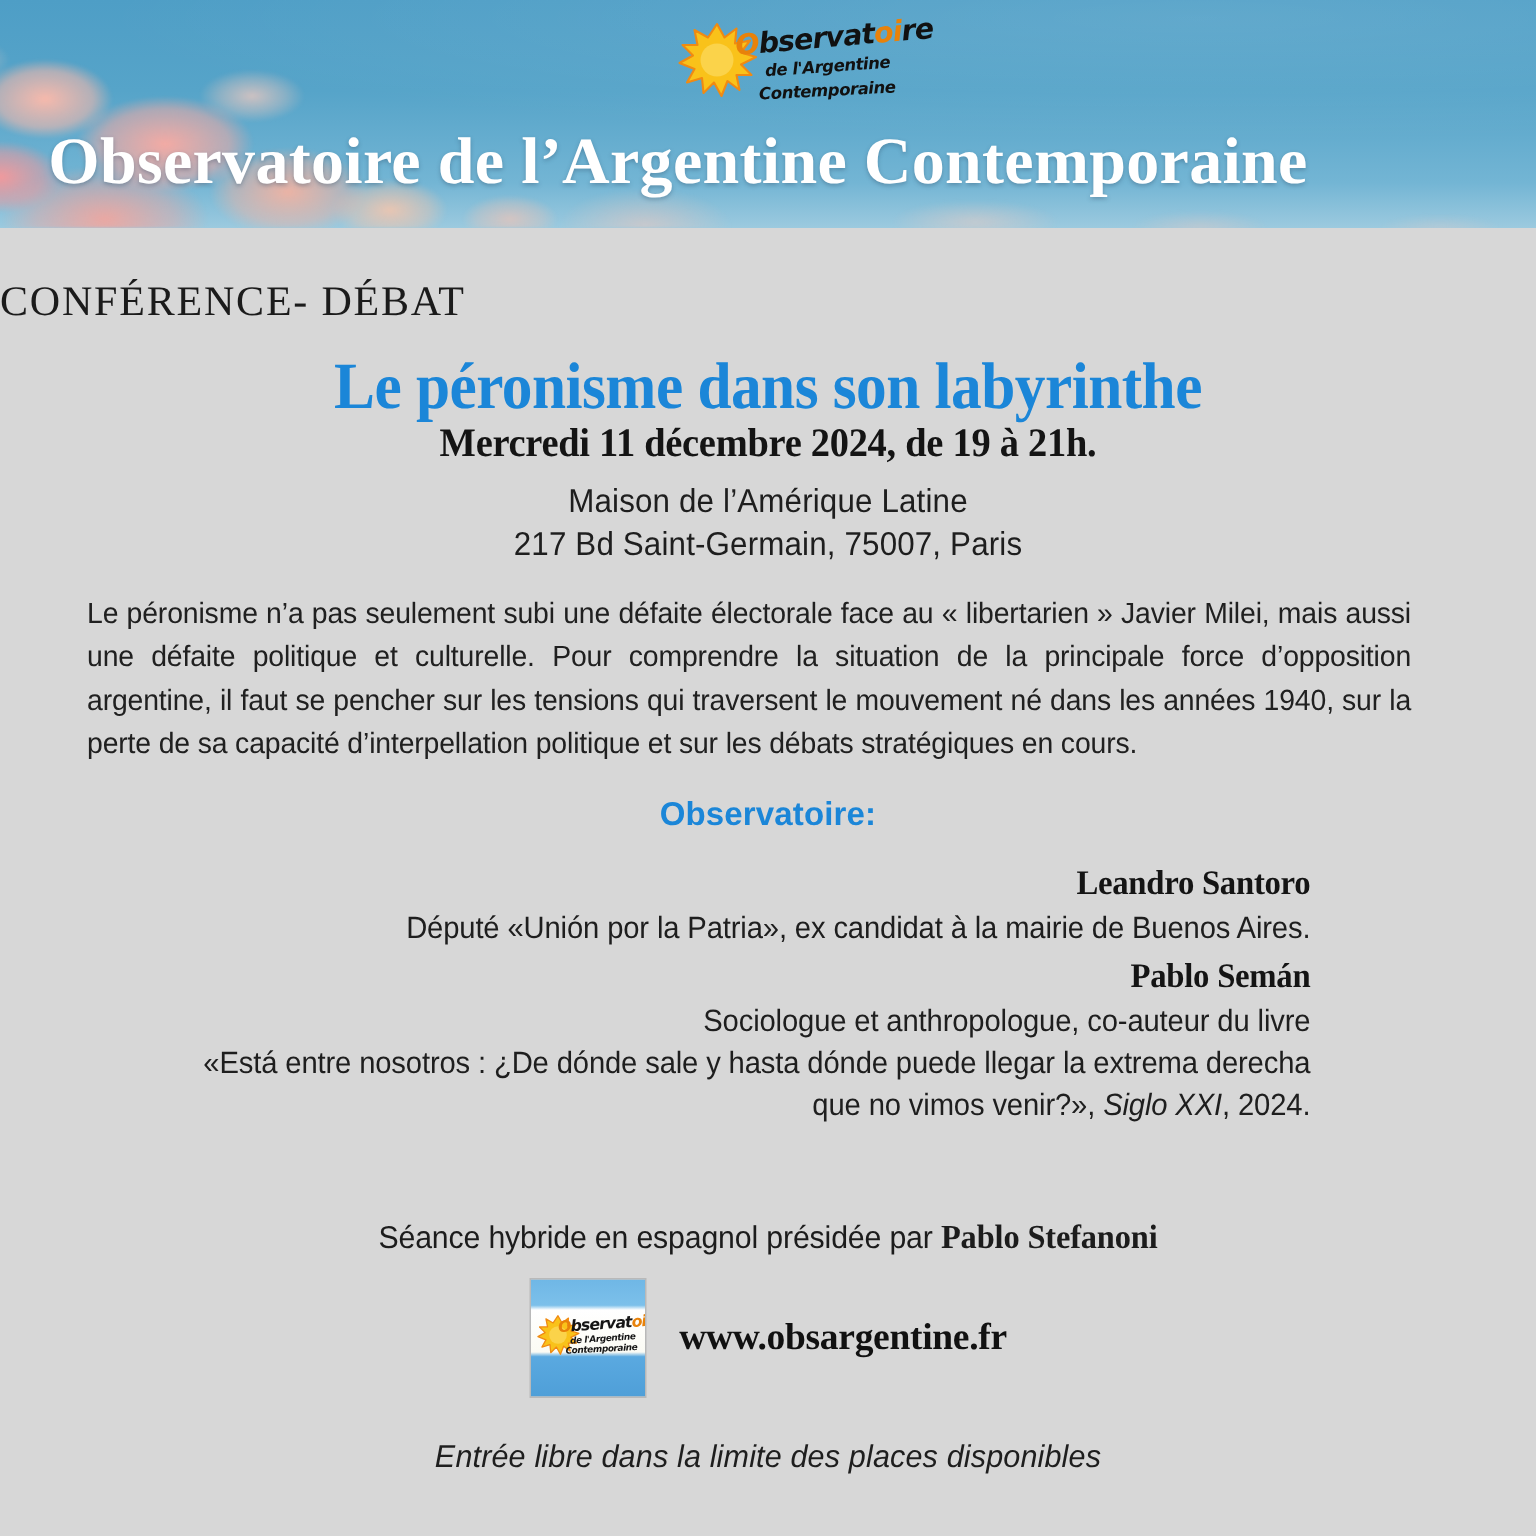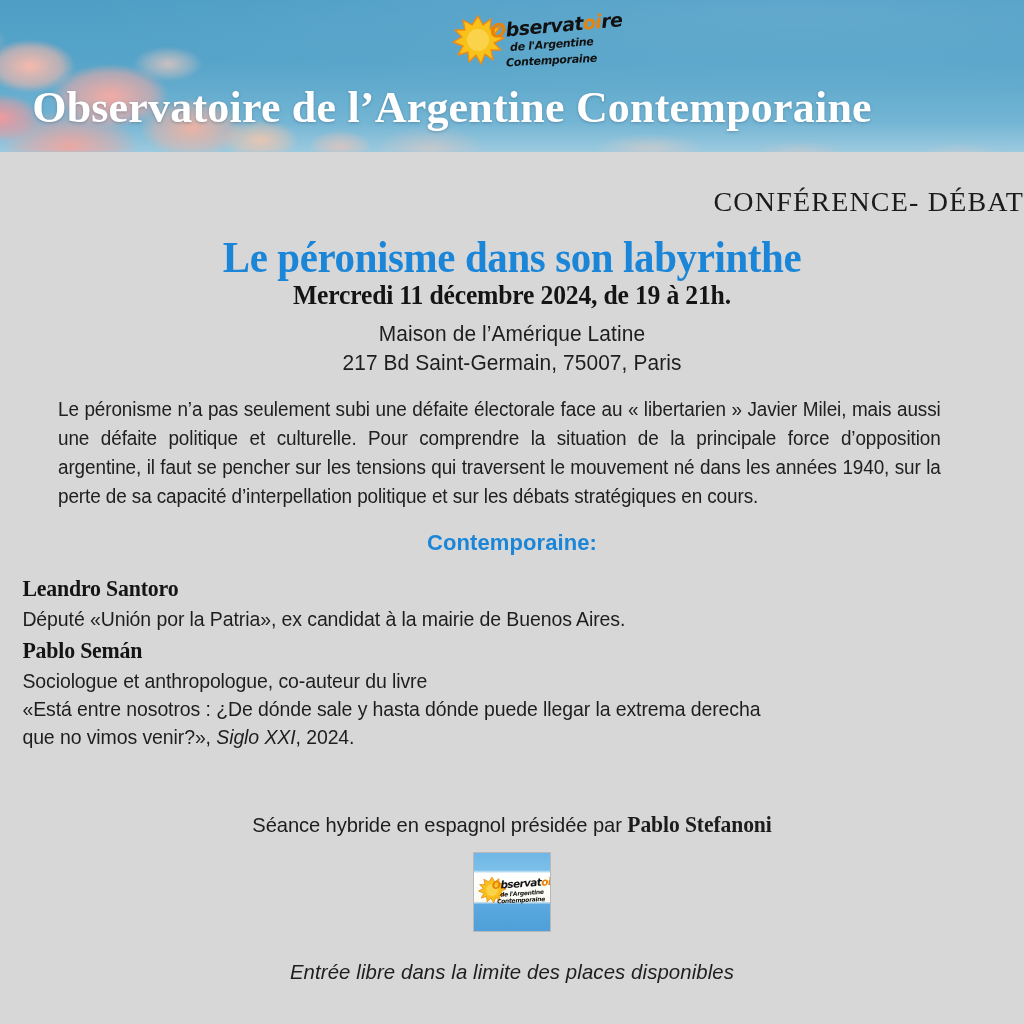--- a/index.html
+++ b/index.html
@@ -151,21 +151,21 @@
     position: relative;
     width: 1024px;
     height: 872px;
     background: #d7d7d7;
   }
 
   .kicker {
     position: absolute;
     left: 0; top: 34px;
     width: 1024px;
-    text-align: right;
+    text-align: left;
     font-family: "Liberation Serif", "DejaVu Serif", serif;
     font-size: 28px;
     letter-spacing: 1.2px;
     color: #1b1b1b;
   }
 
   .main-title {
     position: absolute;
     left: 0; top: 80px;
     width: 1024px;
@@ -222,21 +222,21 @@
     left: 0; top: 378px;
     width: 1024px;
     text-align: center;
     font-family: "Liberation Sans", sans-serif;
     font-weight: bold;
     font-size: 22px;
     color: #1b86d8;
     letter-spacing: 0.1px;
   }
 
-  .speaker { position: absolute; left: 0; width: 896px; text-align: left; }
+  .speaker { position: absolute; left: 0; width: 896px; text-align: right; }
   .speaker-name {
     font-family: "Liberation Serif", "DejaVu Serif", serif;
     font-weight: bold;
     font-size: 23px;
     color: #141414;
     letter-spacing: -0.2px;
     transform: scaleX(0.95);
   }
   .speaker-desc {
     font-family: "Liberation Sans", sans-serif;
@@ -364,21 +364,21 @@
 
     <div class="date-line">Mercredi 11 décembre 2024, de 19 à 21h.</div>
 
     <div class="venue">
       <div>Maison de l’Amérique Latine</div>
       <div>217 Bd Saint-Germain, 75007, Paris</div>
     </div>
 
     <div class="lead">Le péronisme n’a pas seulement subi une défaite électorale face au « libertarien » Javier Milei, mais aussi une défaite politique et culturelle. Pour comprendre la situation de la principale force d’opposition argentine, il faut se pencher sur les tensions qui traversent le mouvement né dans les années 1940, sur la perte de sa capacité d’interpellation politique et sur les débats stratégiques en cours.</div>
 
-    <div class="intervenants">Contemporaine:</div>
+    <div class="intervenants">Observatoire:</div>
 
     <div class="speaker" id="speaker-1">
       <div class="speaker-name">Leandro Santoro</div>
       <div class="speaker-desc">
         <div>Député «Unión por la Patria», ex candidat à la mairie de Buenos Aires.</div>
       </div>
     </div>
 
     <div class="speaker" id="speaker-2">
       <div class="speaker-name">Pablo Semán</div>
@@ -396,18 +396,19 @@
         <svg class="fsun" viewBox="0 0 56 56">
           <path d="M28 4 L33 13 L41 7 L40 17 L50 15 L44 23 L54 26 L44 31 L51 38 L41 38 L43 48 L35 42 L31 52 L26 43 L19 50 L18 40 L8 43 L13 34 L3 30 L12 25 L5 18 L15 18 L13 8 L22 13 Z" fill="#f9c21a" stroke="#f08a12" stroke-width="1.6" stroke-linejoin="round"></path>
           <circle cx="28" cy="28" r="11" fill="#fbd34a"></circle>
         </svg>
         <div class="ftext">
           <div class="fl1"><span class="hl">O</span>bservat<span class="hl">oi</span>re</div>
           <div class="fl2">de l'Argentine</div>
           <div class="fl3">Contemporaine</div>
         </div>
       </div>
+      <div class="site">www.obsargentine.fr</div>
     </div>
 
     <div class="free-note">Entrée libre dans la limite des places disponibles</div>
 
   </div>
 </div>
 
 </body></html>

